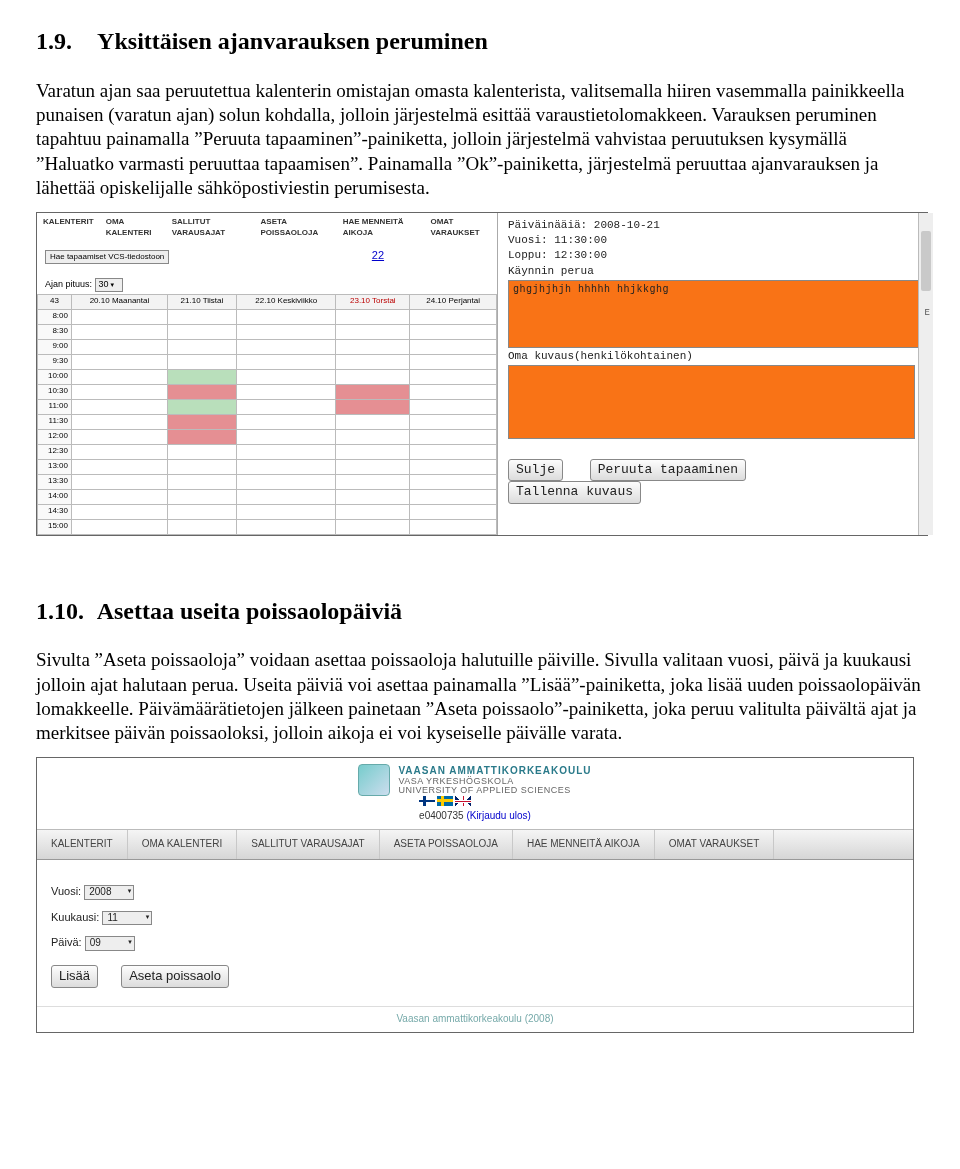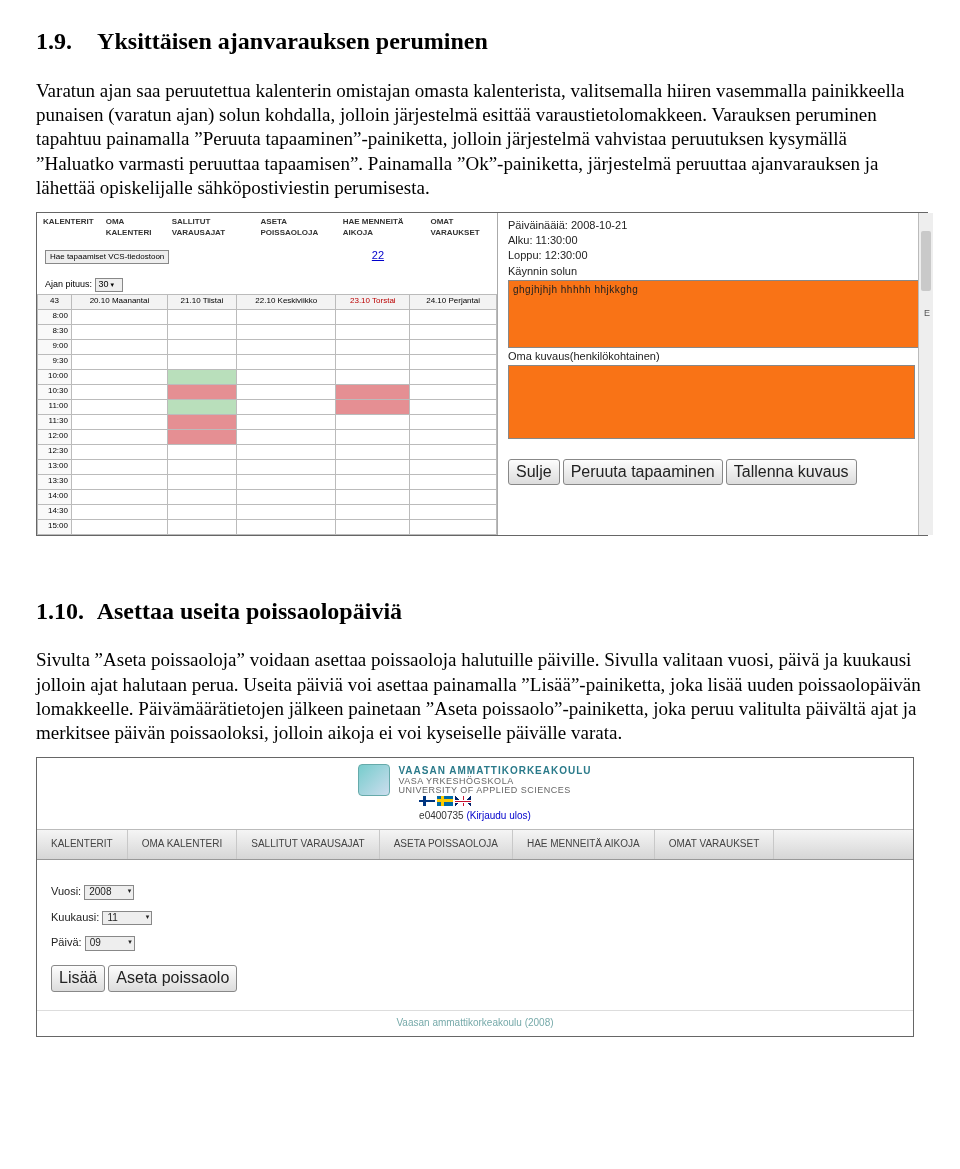--- a/index.html
+++ b/index.html
@@ -89,39 +89,40 @@
   }
   .busy { background: #e58f93; }
   .free { background: #b9dfbb; }
   
   .details {
     flex: 1;
     padding: 4px 10px 24px 10px;
     font-size: 11px;
     color: #222;
     position: relative;
+    font-family: Liberation Mono, monospace;
   }
   .details .line { margin: 1px 0; }
   .desc-box, .own-box {
     border: 1px solid #888;
     width: 405px;
     background: #f97316;
   }
   .desc-box { height: 60px; margin-top: 2px; padding: 3px 4px; font-size: 10px; letter-spacing: .5px; }
   .own-label { margin-top: 38px; }
   .own-box { height: 72px; margin-top: 2px; }
   .btn-row { margin-top: 20px; }
   .gbtn {
     display: inline-block;
-    font-size: 16px;
+    font-size: 13px;
     padding: 2px 7px;
     border: 1px solid #888;
     background: linear-gradient(#fdfdfd,#dcdcdc);
     border-radius: 3px;
-    margin-right: 0;
+    margin-right: 20px;
   }
   .scroll {
     position: absolute;
     right: 0; top: 0; bottom: 0;
     width: 14px;
     background: #eee;
     border-left: 1px solid #bbb;
   }
   .scroll::before {
     content: "";
@@ -365,23 +366,23 @@
             <td></td>
             <td></td>
             <td></td>
           </tr>
     </tbody>
       </table>
   </div>
 
   <div class="details">
     <div class="line">Päiväinääiä: 2008-10-21</div>
-    <div class="line">Alku: 11:30:00</div>
+    <div class="line">Vuosi: 11:30:00</div>
     <div class="line">Loppu: 12:30:00</div>
-    <div class="line">Käynnin solun</div>
+    <div class="line">Käynnin perua</div>
     <div class="desc-box">ghgjhjhjh   hhhhh   hhjkkghg</div>
     <div class="line own-label">Oma kuvaus(henkilökohtainen)</div>
     <div class="own-box"></div>
     <div class="btn-row">
       <span class="gbtn">Sulje</span>
       <span class="gbtn">Peruuta tapaaminen</span>
       <span class="gbtn">Tallenna kuvaus</span>
     </div>
     <div class="scroll"></div>
   </div>

